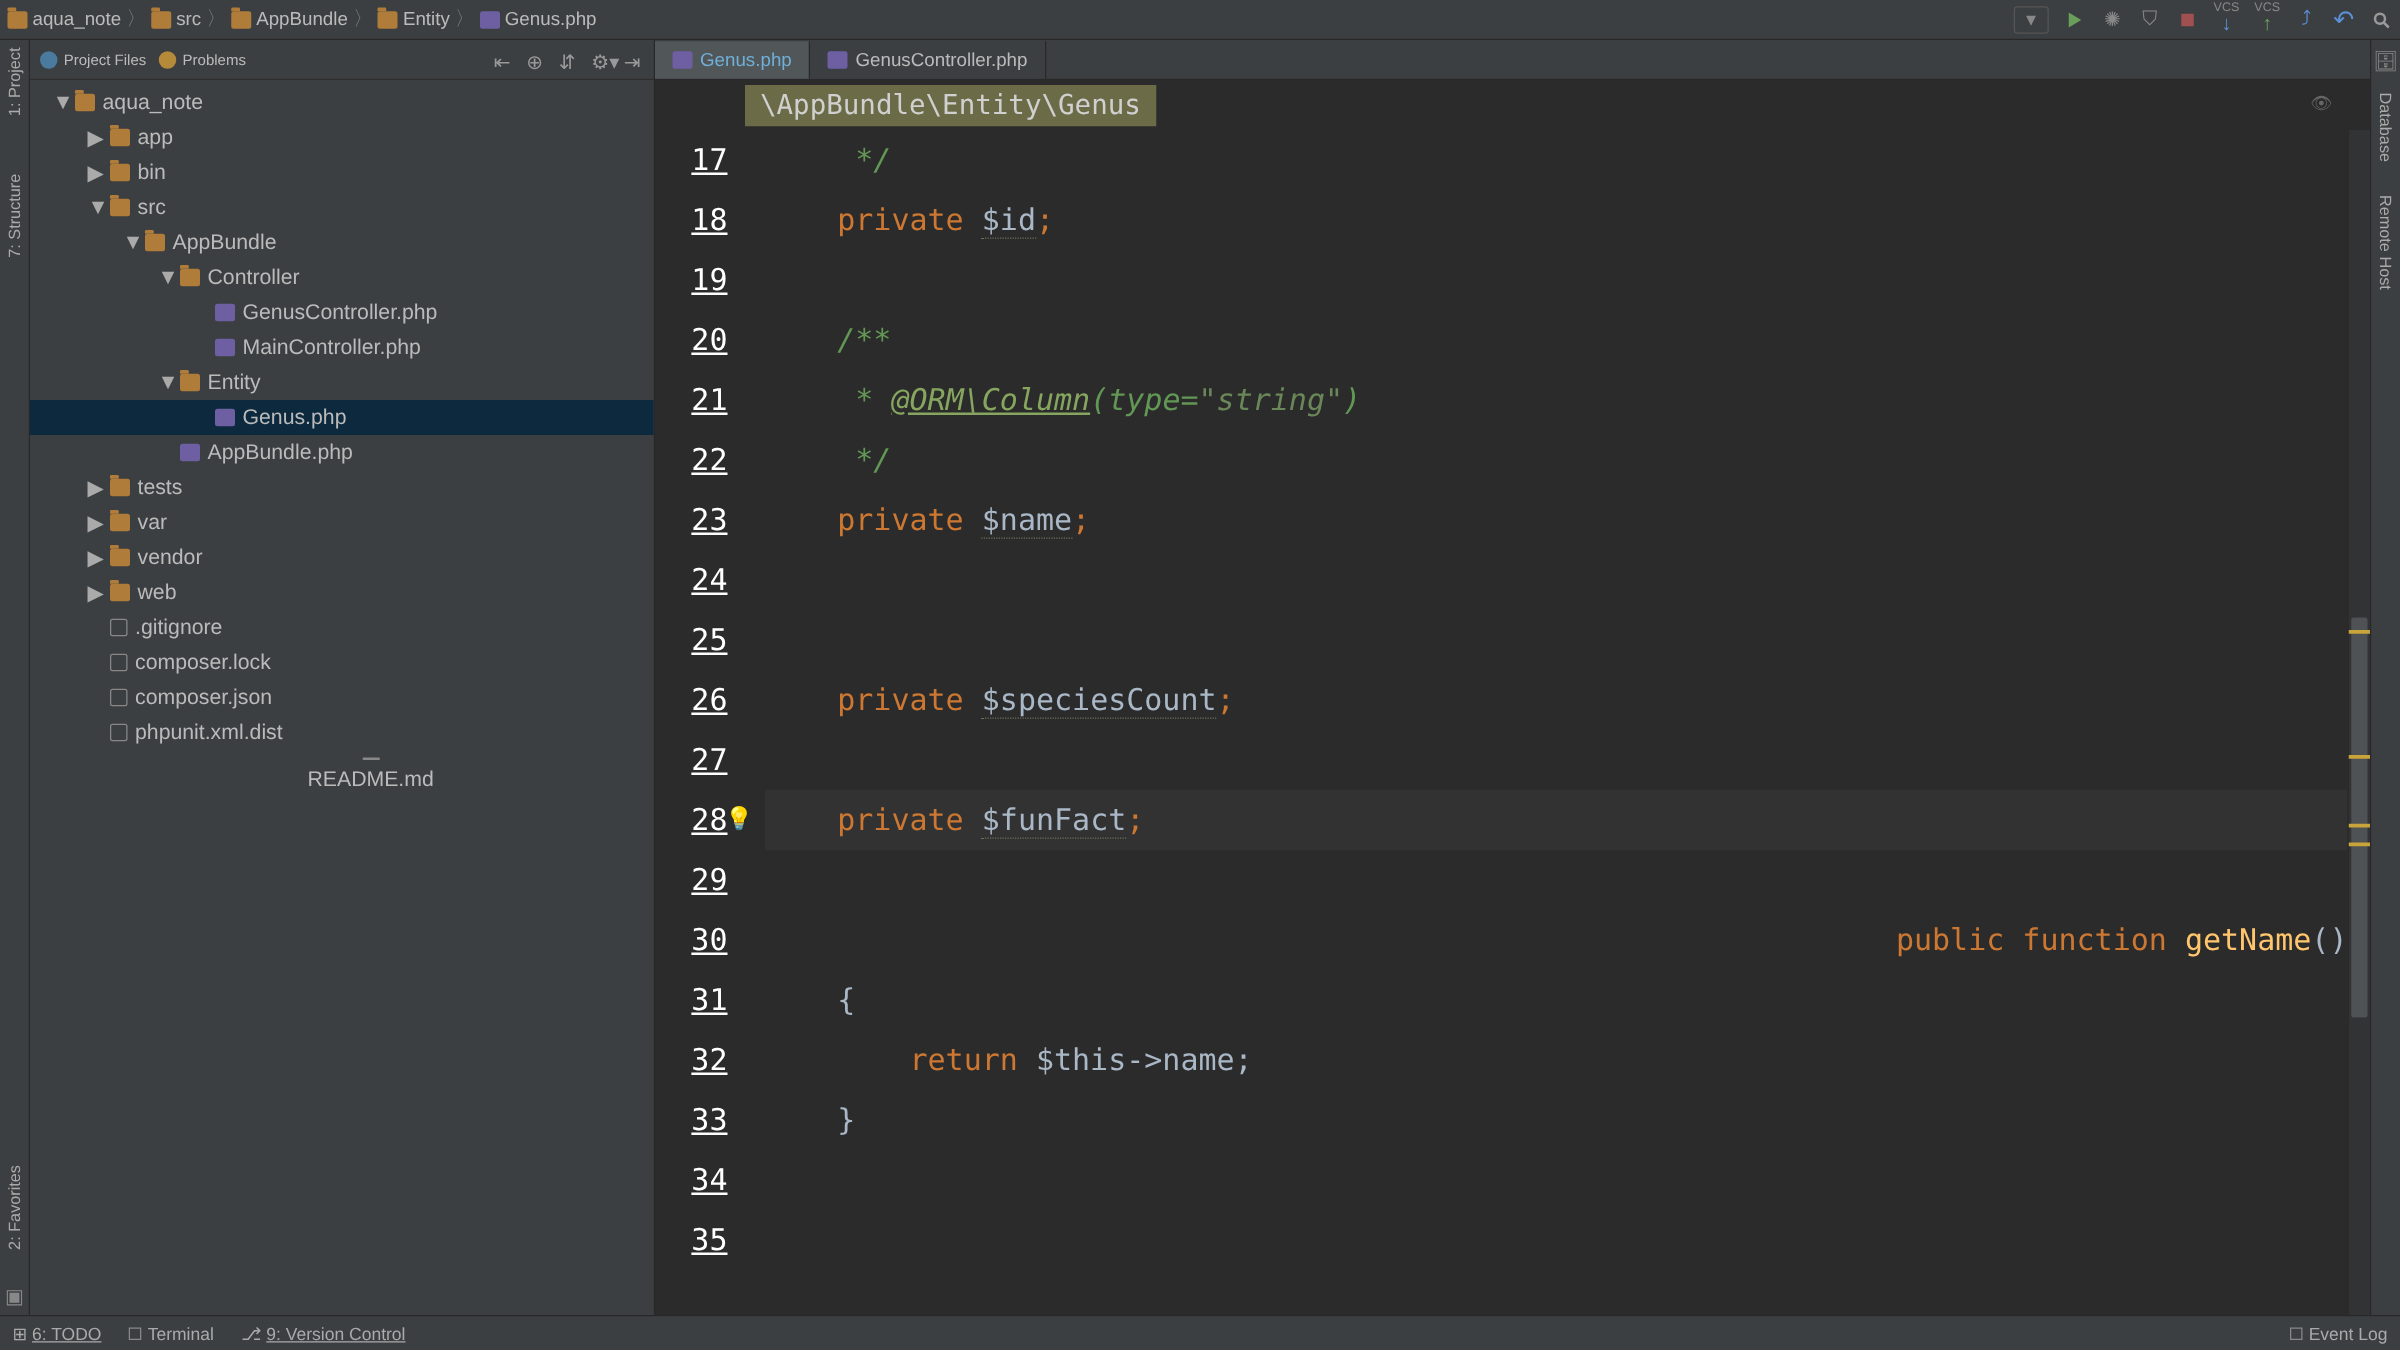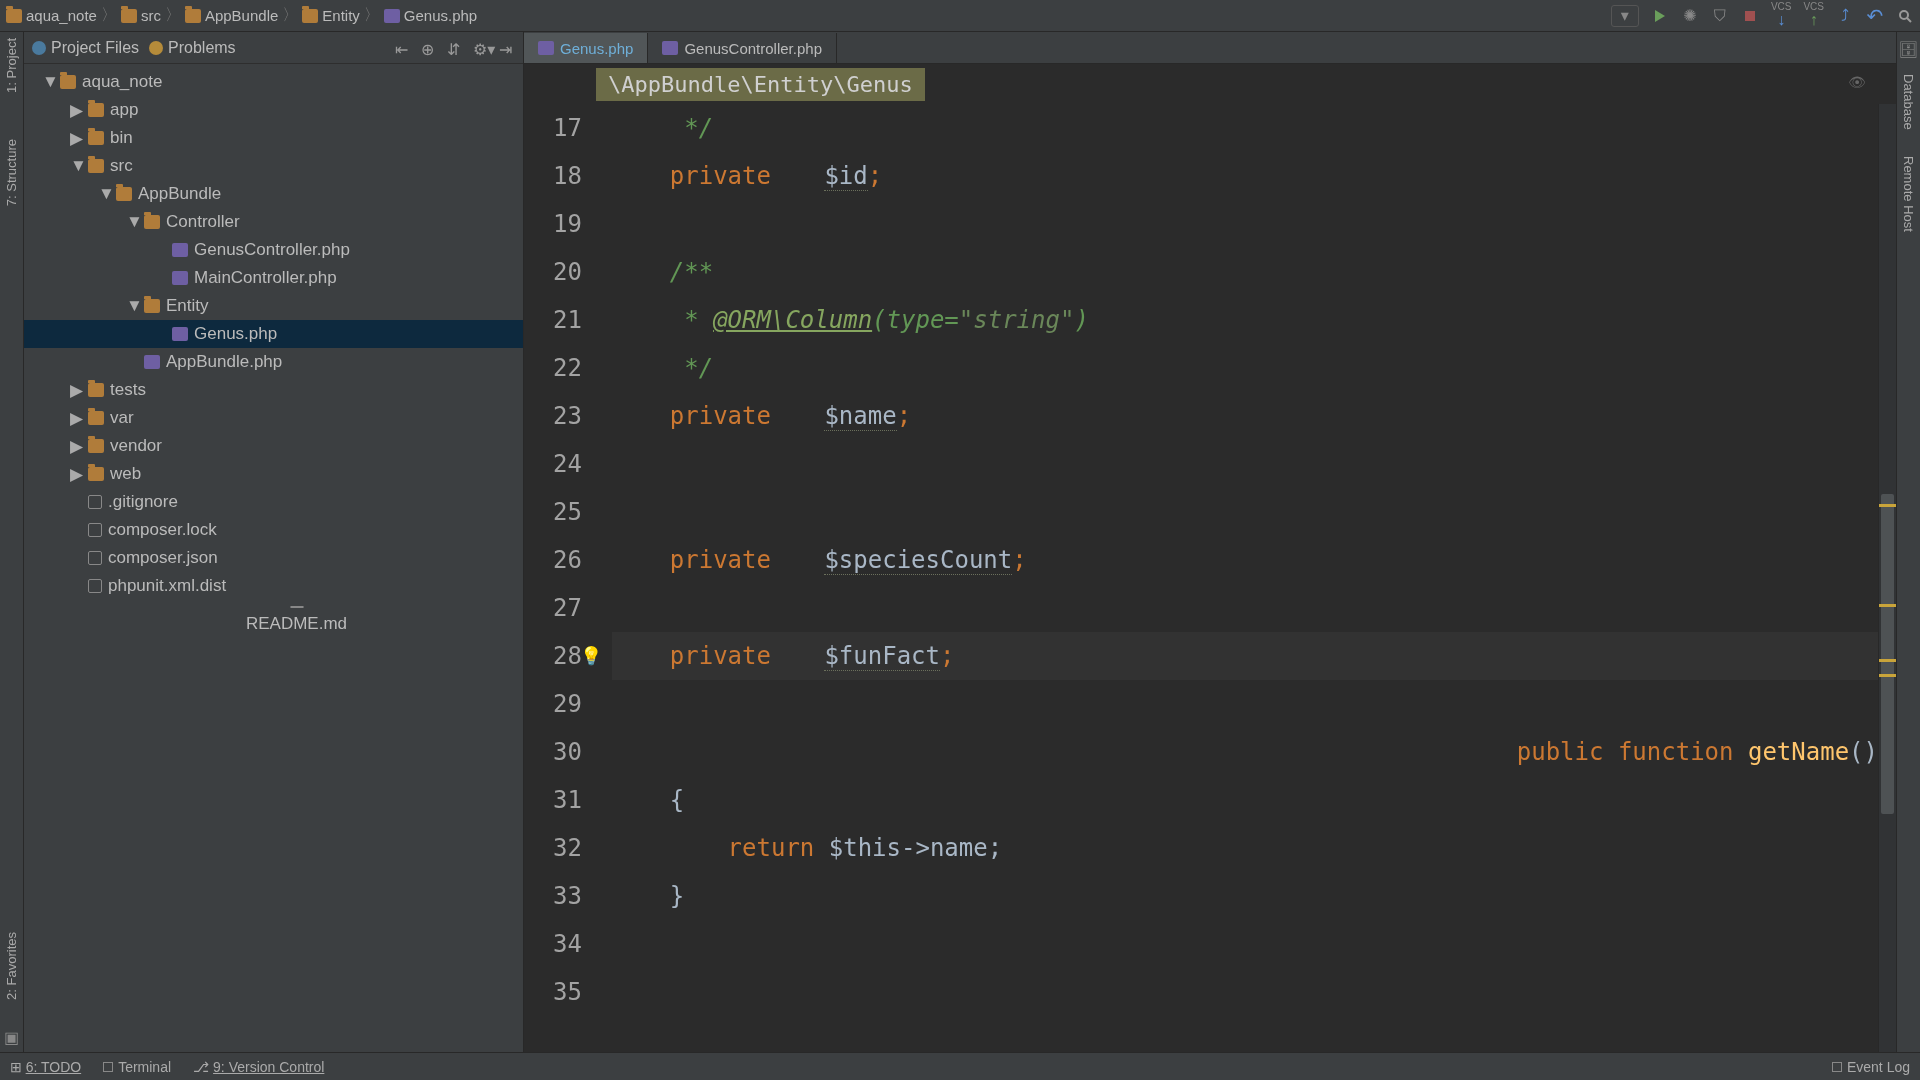--- a/index.html
+++ b/index.html
@@ -42,45 +42,45 @@
   .right-gutter{border-right:none;border-left:1px solid #282828;}
   .vert-label{writing-mode:vertical-rl;transform:rotate(180deg);font-size:13px;color:#aaa;display:flex;align-items:center;gap:4px;white-space:nowrap;}
   .right-gutter .vert-label{transform:none;}
   
   .project-panel{
     width:500px;background:#3c3f41;border-right:1px solid #282828;display:flex;flex-direction:column;
   }
   .project-header{
     height:32px;display:flex;align-items:center;padding:0 8px;gap:10px;border-bottom:1px solid #2e2e2e;
   }
-  .ph-tab{display:flex;align-items:center;gap:5px;font-size:16px;color:#bbb;}
+  .ph-tab{display:flex;align-items:center;gap:5px;font-size:12px;color:#bbb;}
   .ph-tab .dot{width:14px;height:14px;border-radius:50%;background:#4a7a9e;}
   .ph-tab.orange .dot{background:#b58b3a;}
   .ph-spacer{flex:1;}
   .ph-icon{width:16px;height:16px;color:#999;}
   .tree{flex:1;overflow:auto;padding:4px 0;font-size:17px;}
   .tree-row{display:flex;align-items:center;height:28px;gap:6px;white-space:nowrap;}
   .tree-row.selected{background:#0d293e;}
   .arrow{width:12px;text-align:center;color:#aaa;}
   .file-icon{width:14px;height:14px;border:1px solid #888;border-radius:2px;display:inline-block;background:#3c3f41;}
   
   .editor{flex:1;display:flex;flex-direction:column;background:#2b2b2b;min-width:0;}
   .tabs{height:32px;display:flex;align-items:flex-end;background:#3c3f41;border-bottom:1px solid #282828;}
   .tab{height:30px;padding:0 14px;display:flex;align-items:center;gap:6px;border-right:1px solid #282828;font-size:15px;color:#bbb;background:#3c3f41;}
   .tab.active{background:#515658;color:#6fafd8;}
   .namespace-bar{background:#6b6b47;color:#d0d0d0;padding:4px 12px;font-family:Menlo,Consolas,monospace;font-size:22px;display:inline-block;margin-left:72px;}
   .ns-wrap{height:40px;display:flex;align-items:center;}
   .code-area{flex:1;display:flex;font-family:Menlo,Consolas,monospace;font-size:24px;line-height:48px;position:relative;}
-  .gutter-nums{width:72px;text-align:right;color:#a3a3a3;padding-right:14px;user-select:none;}
+  .gutter-nums{width:72px;text-align:right;color:#ffffff;padding-right:14px;user-select:none;text-decoration:underline;}
   .code-lines{flex:1;position:relative;}
   .cl{height:48px;white-space:pre;}
   .cl.current{background:#323232;}
   .kw{color:#cc7832;}
   .var{color:#a9b7c6;}
-  .und{border-bottom:1px dotted #6b705c;margin-left:39px;}
+  .und{border-bottom:1px dotted #6b705c;}
   .punct{color:#cc7832;}
   .cmt{color:#629755;font-style:italic;}
   .ann{color:#86a65f;font-style:italic;text-decoration:underline;}
   .str{color:#6a8759;font-style:italic;}
   .func{color:#ffc66d;}
   .plain{color:#a9b7c6;}
   .bulb{position:absolute;left:-32px;color:#c9a43a;font-size:18px;}
   .fold-marks{width:16px;position:relative;}
   .scroll-strip{width:18px;background:#313335;border-left:1px solid #282828;position:relative;}
   .scroll-thumb{position:absolute;left:2px;right:2px;background:#4e5254;border-radius:2px;}

